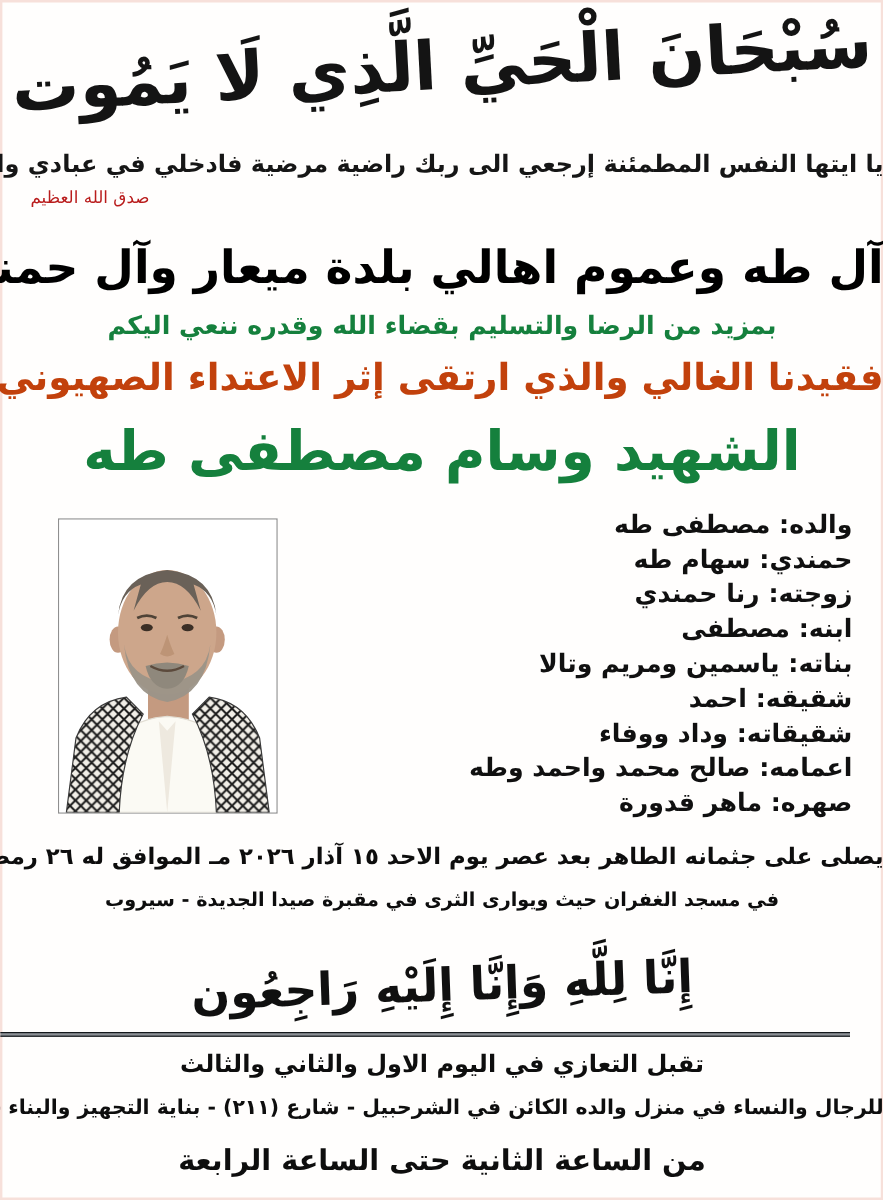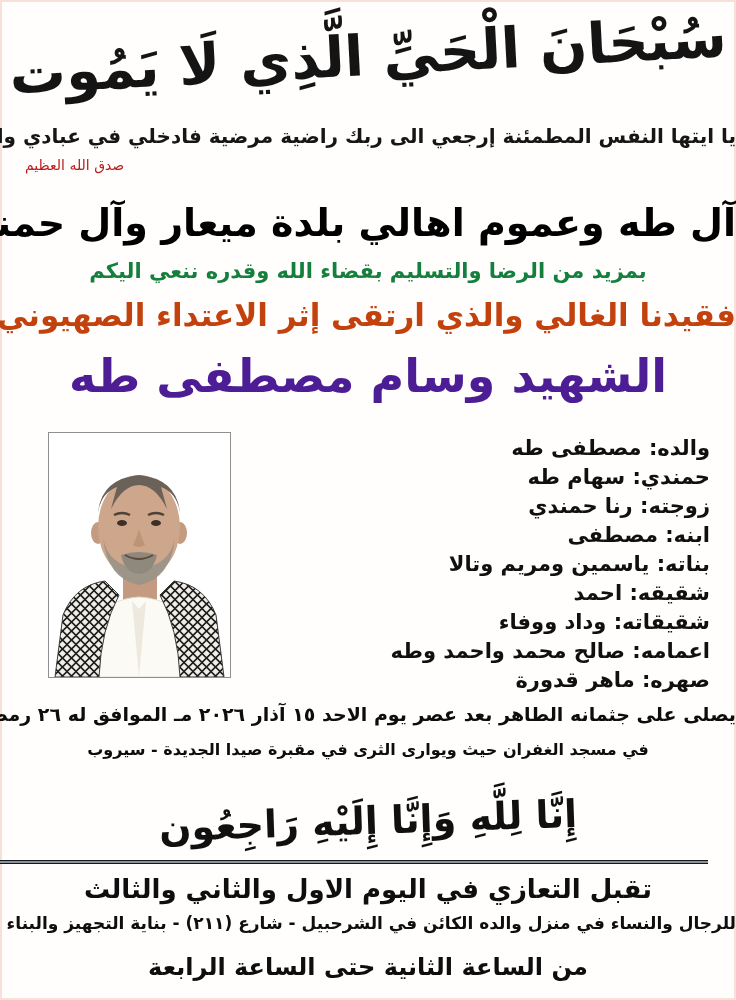--- a/index.html
+++ b/index.html
@@ -28,50 +28,49 @@
     line-height: 100px;
     transform: rotate(-3deg);
     letter-spacing: 0;
     color: #141414;
   }
   .quran-verse   { top: 124px; font-size: 20px; color: #161616; }
   .verse-attrib  { top: 157px; left: auto; right: auto; font-size: 14px; font-weight: normal; color: #b91c1c; }
   .families-title{ top: 192px; font-size: 38px; line-height: 62px; color: #000; }
   .intro-line    { top: 259px; font-size: 21px; color: #15803d; }
   .cause-line    { top: 297px; font-size: 31px; color: #c2410c; }
-  .deceased-name { top: 344px; font-size: 46px; line-height: 64px; color: #4c1d95; }
+  .deceased-name { top: 344px; font-size: 46px; line-height: 64px; color: #15803d; }
   .photo-frame {
     left: 48px; top: 432px;
     width: 181px; height: 244px;
     border: 1px solid #8f8f8f;
     box-sizing: content-box;
     background: #fff;
   }
   .photo-frame svg { display: block; width: 100%; height: 100%; }
   .relatives {
     top: 423px; right: 26px;
     text-align: right;
     font-size: 21px;
     font-weight: bold;
     line-height: 29px;
     color: #101010;
-    margin-top: 11px;
   }
   .funeral-1 { top: 703px; font-size: 19px; color: #0d0d0d; }
   .funeral-2 { top: 740px; font-size: 16px; color: #0d0d0d; }
   .calligraphy-bottom { top: 786px; font-size: 38px; line-height: 70px; transform: rotate(-2deg); color: #101010; }
   .divider {
     top: 860px; left: 0;
     width: 708px; height: 4px;
     background: #8c9196;
     border-top: 1px solid #14181c;
     border-bottom: 1px solid #14181c;
     box-sizing: border-box;
   }
-  .condol-1 { top: 874px; font-size: 26px; color: #0e0e0e; }
+  .condol-1 { top: 874px; font-size: 20px; color: #0e0e0e; }
   .condol-2 { top: 913px; font-size: 17px; color: #0e0e0e; }
   .condol-3 { top: 953px; font-size: 24px; color: #0e0e0e; }
 </style>
 </head>
 <body>
 
 <div class="page">
 
   <div class="abs center-line calligraphy-top">سُبْحَانَ الْحَيِّ الَّذِي لَا يَمُوت</div>
 

